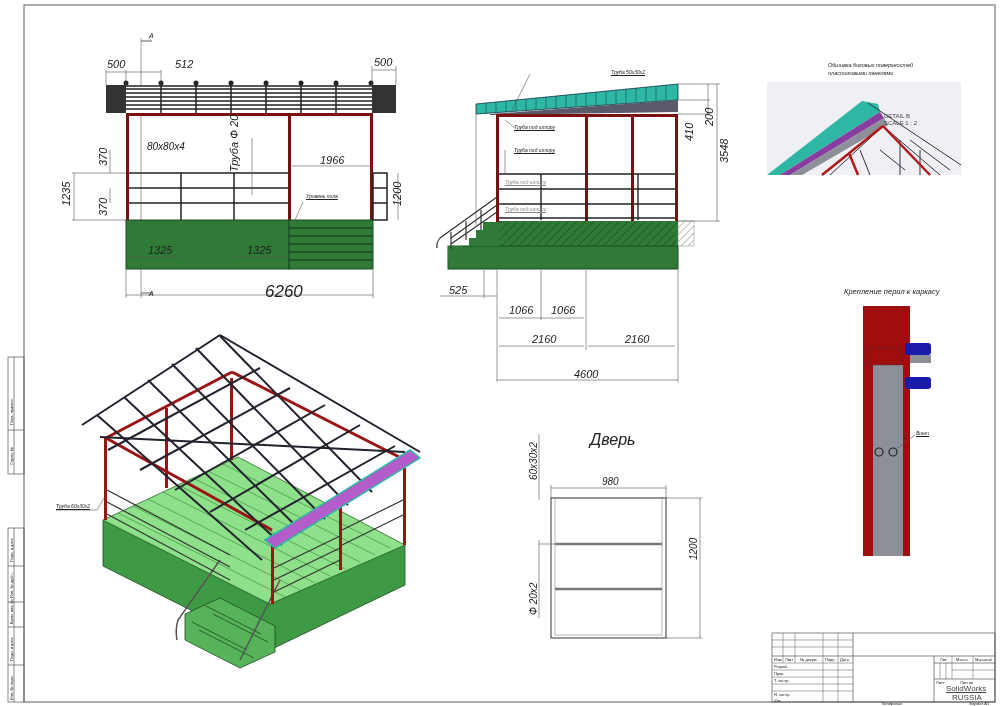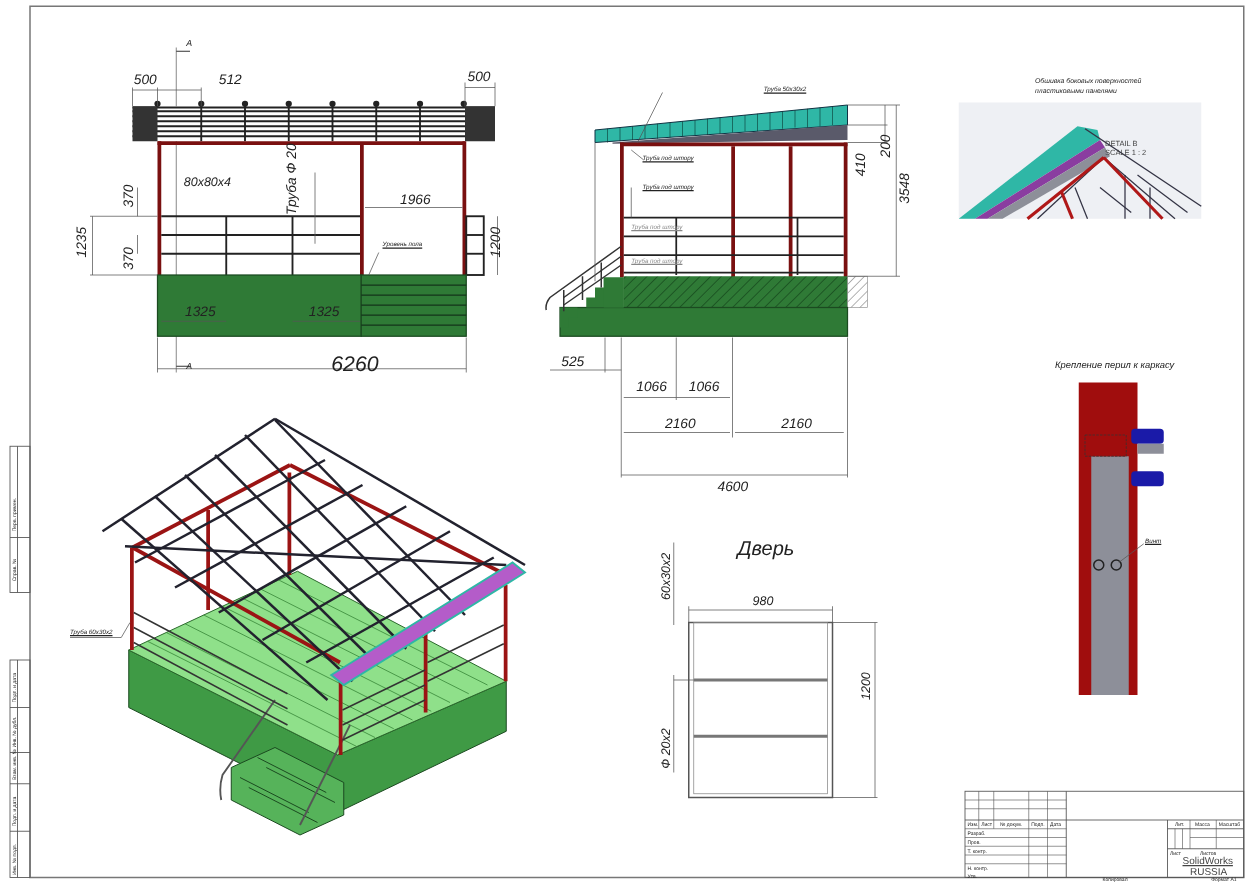--- a/index.html
+++ b/index.html
@@ -384,21 +384,21 @@
 <span class="lbl" style="left:505px;top:179px;font-size:5px;text-decoration:underline;color:#888;">Труба под штору</span>
 <span class="lbl" style="left:505px;top:206px;font-size:5px;text-decoration:underline;color:#888;">Труба под штору</span>
 <span class="lbl" style="left:703px;top:126px;font-size:11px;transform:rotate(-90deg);transform-origin:left top;">200</span>
 <span class="lbl" style="left:683px;top:141px;font-size:11px;transform:rotate(-90deg);transform-origin:left top;">410</span>
 <span class="lbl" style="left:718px;top:163px;font-size:11px;transform:rotate(-90deg);transform-origin:left top;">3548</span>
 <span class="lbl" style="left:449px;top:284px;font-size:11px;text-align:center;">525</span>
 <span class="lbl" style="left:509px;top:304px;font-size:11px;">1066</span>
 <span class="lbl" style="left:551px;top:304px;font-size:11px;">1066</span>
 <span class="lbl" style="left:532px;top:333px;font-size:11px;">2160</span>
 <span class="lbl" style="left:625px;top:333px;font-size:11px;">2160</span>
-<span class="lbl" style="left:574px;top:384px;font-size:11px;">4600</span>
+<span class="lbl" style="left:574px;top:368px;font-size:11px;">4600</span>
 
 
 <span class="lbl" style="left:828px;top:61px;font-size:5.5px;width:110px;white-space:normal;line-height:8px;">Обшивка боковых поверхностей пластиковыми панелями</span>
 <span class="lbl" style="left:884px;top:113px;font-size:6px;font-style:normal;color:#444;">DETAIL B</span>
 <span class="lbl" style="left:884px;top:120px;font-size:6px;font-style:normal;color:#444;">SCALE 1 : 2</span>
 
 
 <span class="lbl" style="left:56px;top:503px;font-size:5px;text-decoration:underline;">Труба 60x30x2</span>
 
 

